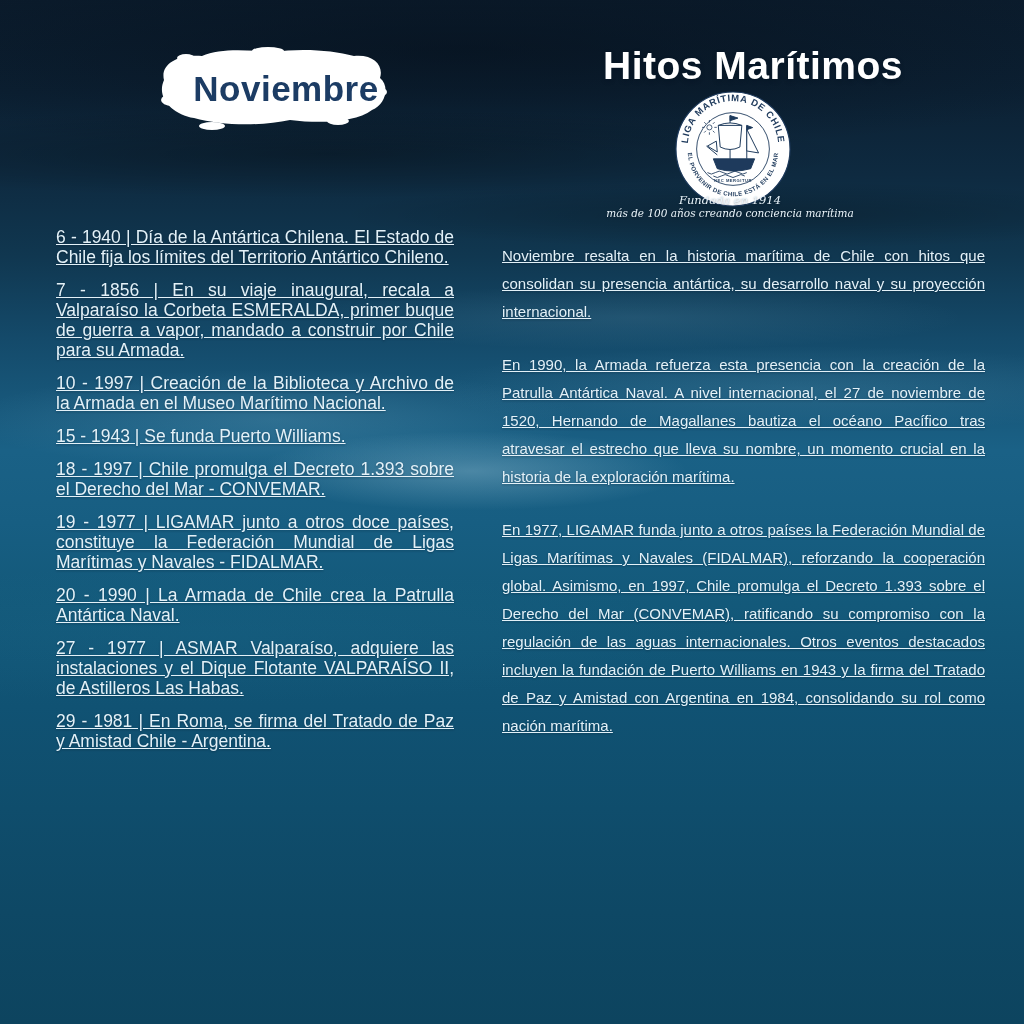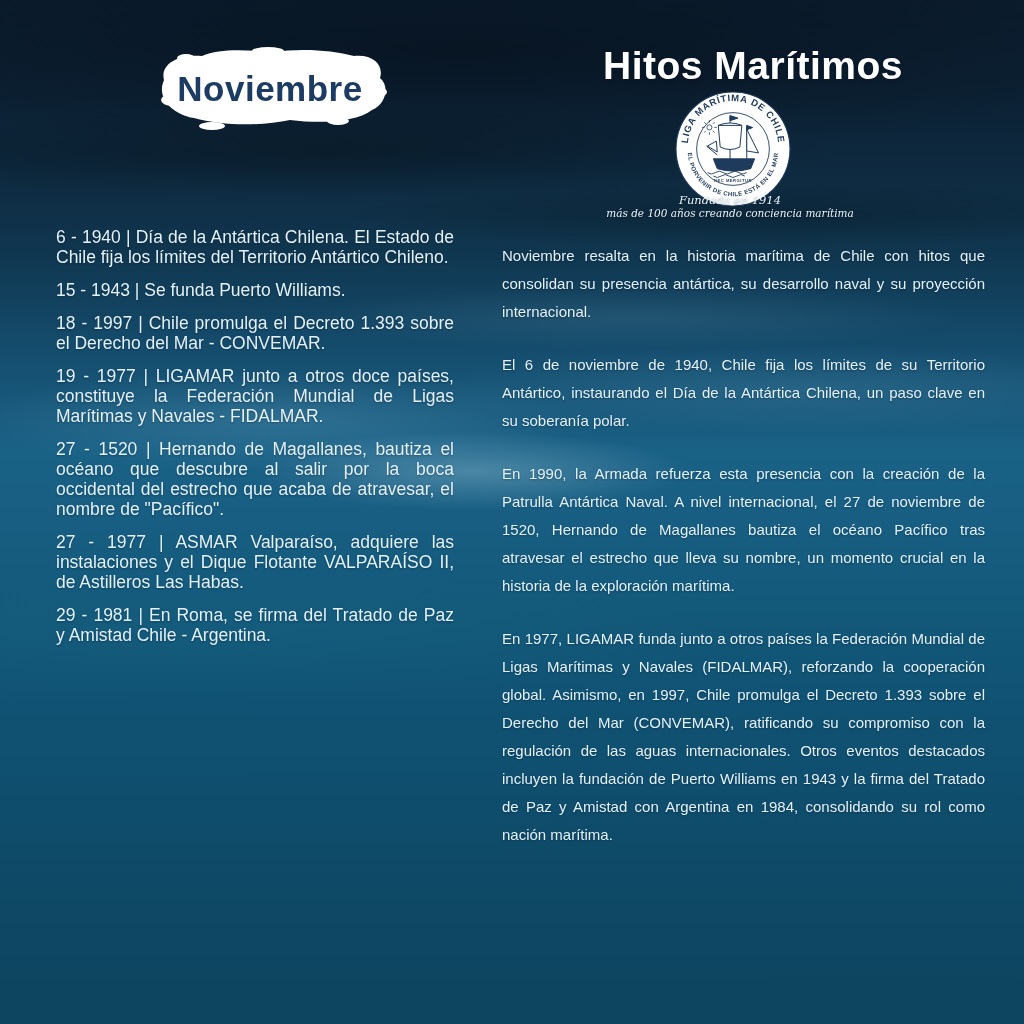--- a/index.html
+++ b/index.html
@@ -16,30 +16,30 @@
       radial-gradient(ellipse 460px 45px at 62% 31%, rgba(140,195,218,0.12), rgba(140,195,218,0) 72%),
       radial-gradient(ellipse 700px 60px at 32% 15%, rgba(0,0,0,0.28), rgba(0,0,0,0) 75%),
       radial-gradient(ellipse 560px 45px at 74% 21%, rgba(0,0,0,0.22), rgba(0,0,0,0) 75%),
       radial-gradient(ellipse 900px 130px at 45% 5%, rgba(4,12,22,0.50), rgba(4,12,22,0) 80%),
       radial-gradient(ellipse 700px 90px at 20% 62%, rgba(30,110,145,0.18), rgba(30,110,145,0) 75%),
       linear-gradient(180deg,
         #0b1c2d 0%, #0c2134 9%, #0e2a40 17%, #103750 25%,
         #144a6a 33%, #1a6186 44%, #175e82 51%, #13597a 59%,
         #105273 69%, #0f4d6c 79%, #0e4865 89%, #0d445f 100%);
   }
-  .col { position: absolute; color: #e3f1f8; text-align: justify; text-shadow: 0 1px 2px rgba(3,18,33,0.35); }
+  .col { position: absolute; color: #e3f1f8; text-align: justify; text-shadow: 0 1px 2px rgba(3,18,33,0.35); text-decoration: underline; }
   .col p { margin: 0; }
   .col-left { left: 56px; top: 227px; width: 398px; font-size: 17.5px; line-height: 20px; }
   .col-left p { margin-bottom: 13px; }
   .col-right { left: 502px; top: 242px; width: 483px; font-size: 15px; line-height: 28px; }
   .col-right p { margin-bottom: 25px; }
   .brush-badge { position: absolute; left: 150px; top: 40px; width: 240px; height: 96px; }
   .brush-badge svg.brush { position: absolute; left: 0; top: 0; width: 240px; height: 96px; }
   .brush-badge .month {
-    position: absolute; left: 0; top: 0; width: 100%; height: 100%;
+    position: absolute; left: 16px; top: 0; width: 100%; height: 100%;
     display: flex; align-items: center; justify-content: center;
     font-size: 35px; font-weight: bold; color: #1c3c64; letter-spacing: 0.5px;
     padding-top: 2px; box-sizing: border-box;
   }
   .title {
     position: absolute; left: 555px; top: 36px; width: 380px; margin: 8px;
     text-align: center; font-size: 39px; font-weight: bold; color: #ffffff;
     letter-spacing: 0.5px; text-shadow: 0 2px 4px rgba(3,18,33,0.45);
   }
   .seal { position: absolute; left: 674px; top: 90px; width: 118px; height: 118px; }
@@ -129,28 +129,29 @@
     </svg>
   </div>
 
   <div class="tagline">
     <div class="t1">Fundada en 1914</div>
     <div class="t2">más de 100 años creando conciencia marítima</div>
   </div>
 
   <div class="col col-left">
     <p>6 - 1940 | Día de la Antártica Chilena. El Estado de Chile fija los límites del Territorio Antártico Chileno.</p>
+    <p>7 - 1856 | En su viaje inaugural, recala a Valparaíso la Corbeta ESMERALDA, primer buque de guerra a vapor, mandado a construir por Chile para su Armada.</p>
+    <p>10 - 1997 | Creación de la Biblioteca y Archivo de la Armada en el Museo Marítimo Nacional.</p>
     <p>15 - 1943 | Se funda Puerto Williams.</p>
     <p>18 - 1997 | Chile promulga el Decreto 1.393 sobre el Derecho del Mar - CONVEMAR.</p>
     <p>19 - 1977 | LIGAMAR junto a otros doce países, constituye la Federación Mundial de Ligas Marítimas y Navales - FIDALMAR.</p>
-    <p>27 - 1520 | Hernando de Magallanes, bautiza el océano que descubre al salir por la boca occidental del estrecho que acaba de atravesar, el nombre de "Pacífico".</p>
+    <p>20 - 1990 | La Armada de Chile crea la Patrulla Antártica Naval.</p>
     <p>27 - 1977 | ASMAR Valparaíso, adquiere las instalaciones y el Dique Flotante VALPARAÍSO II, de Astilleros Las Habas.</p>
     <p>29 - 1981 | En Roma, se firma del Tratado de Paz y Amistad Chile - Argentina.</p>
   </div>
 
   <div class="col col-right">
     <p>Noviembre resalta en la historia marítima de Chile con hitos que consolidan su presencia antártica, su desarrollo naval y su proyección internacional.</p>
-    <p>El 6 de noviembre de 1940, Chile fija los límites de su Territorio Antártico, instaurando el Día de la Antártica Chilena, un paso clave en su soberanía polar.</p>
     <p>En 1990, la Armada refuerza esta presencia con la creación de la Patrulla Antártica Naval. A nivel internacional, el 27 de noviembre de 1520, Hernando de Magallanes bautiza el océano Pacífico tras atravesar el estrecho que lleva su nombre, un momento crucial en la historia de la exploración marítima.</p>
     <p>En 1977, LIGAMAR funda junto a otros países la Federación Mundial de Ligas Marítimas y Navales (FIDALMAR), reforzando la cooperación global. Asimismo, en 1997, Chile promulga el Decreto 1.393 sobre el Derecho del Mar (CONVEMAR), ratificando su compromiso con la regulación de las aguas internacionales. Otros eventos destacados incluyen la fundación de Puerto Williams en 1943 y la firma del Tratado de Paz y Amistad con Argentina en 1984, consolidando su rol como nación marítima.</p>
   </div>
 
 </div>
 
 </body></html>

